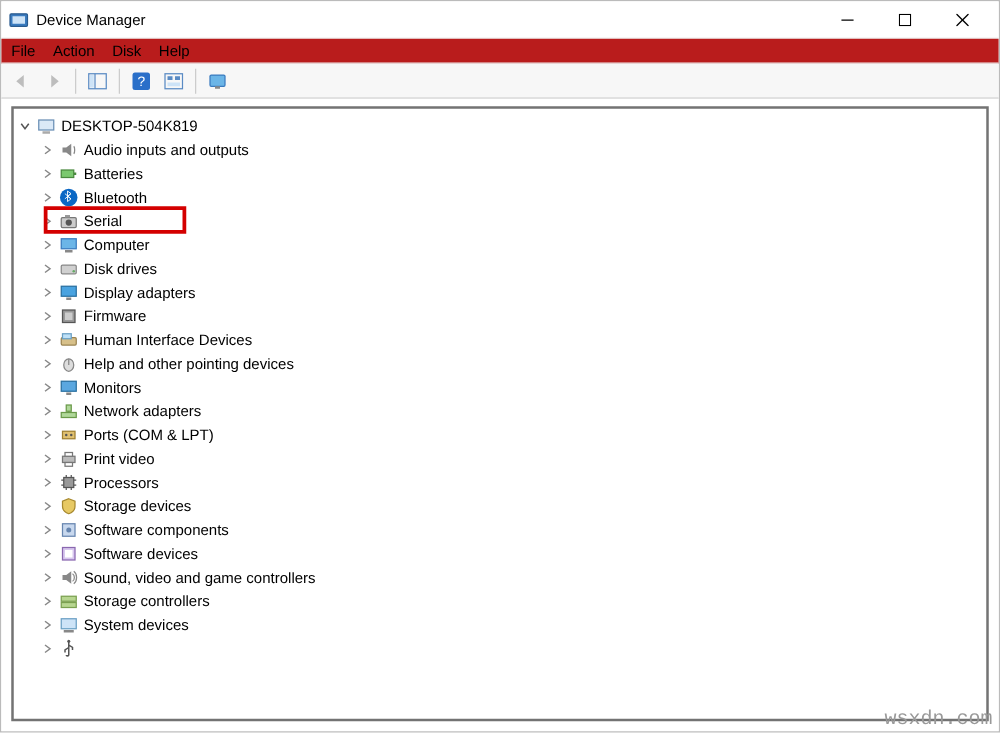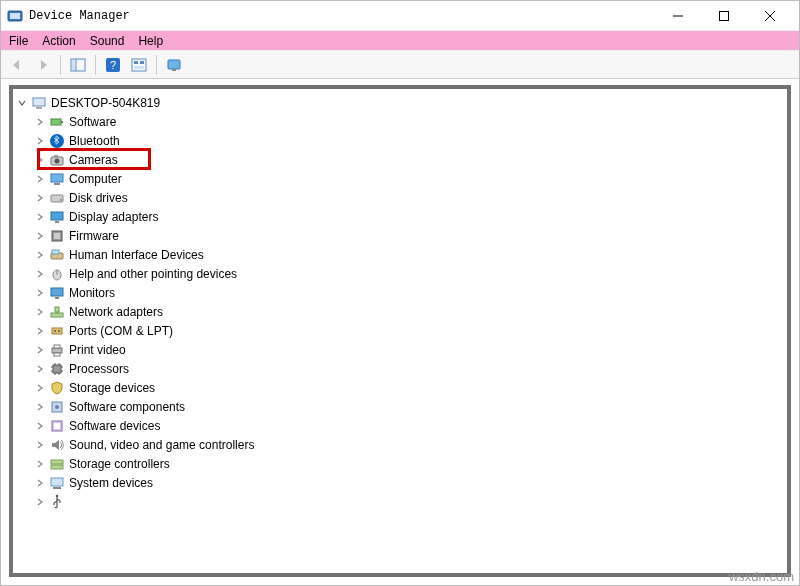--- a/index.html
+++ b/index.html
@@ -18,36 +18,36 @@
     display: flex;
     align-items: center;
     padding: 0 6px;
     background: #fff;
     border-bottom: 1px solid #eee;
   }
   .titlebar .app-icon {
     width: 16px; height: 16px; margin-right: 6px;
     display:flex;align-items:center;justify-content:center;
   }
-  .titlebar .title { flex: 0 0 auto; color: #000; font-family: Liberation Mono, monospace; }
+  .titlebar .title { flex: 0 0 auto; color: #000; }
   .titlebar .spacer { flex: 1; }
   .win-controls { display: flex; }
   .win-btn {
     width: 46px; height: 30px;
     display: flex; align-items: center; justify-content: center;
     color: #333;
   }
   .win-btn svg { width: 10px; height: 10px; }
   .menubar {
     height: 20px;
     display: flex;
     align-items: center;
     padding: 0 8px;
     gap: 14px;
-    background: #f9a8d4;
+    background: #b91c1c;
     border-bottom: 1px solid #eee;
   }
   .menubar span { color: #000; }
   .toolbar {
     height: 28px;
     display: flex;
     align-items: center;
     padding: 0 4px;
     gap: 2px;
     background: #f7f7f7;
@@ -60,21 +60,21 @@
   }
   .tool-btn.disabled { opacity: 0.45; }
   .tool-sep { width:1px; height:20px; background:#ccc; margin: 0 3px;}
   .content {
     padding: 6px 8px 8px 8px;
     height: calc(586px - 30px - 20px - 28px - 2px);
     overflow: auto;
     background:#fff;
   }
   .tree-panel {
-    border: 4px solid #737373;
+    border: 2px solid #737373;
     width: 100%;
     min-height: 100%;
     padding: 4px 2px;
   }
   .tree-row {
     display: flex;
     align-items: center;
     height: 19px;
     padding-left: 2px;
     position: relative;
@@ -98,22 +98,23 @@
     left: 22px;
     right: auto;
     width: 114px;
     height: 22px;
     top: -2px;
     pointer-events: none;
   }
   .watermark {
     position: absolute;
     bottom: 2px; right: 6px;
-    font-size: 13px;
+    font-size: 16px;
     color: #999;
+    font-family: Liberation Mono, monospace;
   }
 </style>
 </head>
 <body>
 
 <div class="titlebar">
   <span class="app-icon">
     <svg viewBox="0 0 16 16">
         <rect x="1" y="3" width="14" height="10" rx="1" fill="#3a7bbf" stroke="#2a5b8f"></rect>
         <rect x="3" y="5" width="10" height="6" fill="#cde3f7"></rect>
@@ -137,21 +138,21 @@
           <line x1="0" y1="0" x2="10" y2="10" stroke="#000" stroke-width="1"></line>
           <line x1="10" y1="0" x2="0" y2="10" stroke="#000" stroke-width="1"></line>
         </svg>
     </div>
   </div>
 </div>
 
 <div class="menubar">
   <span>File</span>
   <span>Action</span>
-  <span>Sound</span>
+  <span>Disk</span>
   <span>Help</span>
 </div>
 
 <div class="toolbar">
   <div class="tool-btn disabled">
     <svg viewBox="0 0 16 16" width="16" height="16">
         <path d="M10 3 L4 8 L10 13 Z" fill="#777"></path>
       </svg>
   </div>
   <div class="tool-btn disabled">
@@ -211,25 +212,39 @@
 
     <div id="tree-children">
         <div class="tree-row child">
           <span class="expander">
             <svg viewBox="0 0 8 8">
               <path d="M2 1 L6 4 L2 7" fill="none" stroke="#888" stroke-width="1.2"></path>
             </svg>
           </span>
           <span class="node-icon">
             <svg viewBox="0 0 16 16" width="16" height="16">
+              <path d="M3 6h3l4-3v10l-4-3H3z" fill="#888"></path>
+              <path d="M12 5c1 1 1 5 0 6" fill="none" stroke="#888"></path>
+            </svg>
+          </span>
+          <span class="node-label">Audio inputs and outputs</span>
+        </div>
+        <div class="tree-row child">
+          <span class="expander">
+            <svg viewBox="0 0 8 8">
+              <path d="M2 1 L6 4 L2 7" fill="none" stroke="#888" stroke-width="1.2"></path>
+            </svg>
+          </span>
+          <span class="node-icon">
+            <svg viewBox="0 0 16 16" width="16" height="16">
               <rect x="2" y="5" width="10" height="6" fill="#7bc96f" stroke="#4a8a3f"></rect>
               <rect x="12" y="7" width="2" height="2" fill="#4a8a3f"></rect>
             </svg>
           </span>
-          <span class="node-label">Software</span>
+          <span class="node-label">Batteries</span>
         </div>
         <div class="tree-row child">
           <span class="expander">
             <svg viewBox="0 0 8 8">
               <path d="M2 1 L6 4 L2 7" fill="none" stroke="#888" stroke-width="1.2"></path>
             </svg>
           </span>
           <span class="node-icon">
             <svg viewBox="0 0 16 16" width="16" height="16">
               <circle cx="8" cy="8" r="7" fill="#0a67c4"></circle>
@@ -244,21 +259,21 @@
               <path d="M2 1 L6 4 L2 7" fill="none" stroke="#888" stroke-width="1.2"></path>
             </svg>
           </span>
           <span class="node-icon">
             <svg viewBox="0 0 16 16" width="16" height="16">
               <rect x="2" y="5" width="12" height="8" rx="1" fill="#ccc" stroke="#777"></rect>
               <circle cx="8" cy="9" r="2.5" fill="#555"></circle>
               <rect x="5" y="3" width="4" height="2" fill="#999"></rect>
             </svg>
           </span>
-          <span class="node-label">Cameras</span>
+          <span class="node-label">Serial</span>
           <div class="highlight-box"></div>
         </div>
         <div class="tree-row child">
           <span class="expander">
             <svg viewBox="0 0 8 8">
               <path d="M2 1 L6 4 L2 7" fill="none" stroke="#888" stroke-width="1.2"></path>
             </svg>
           </span>
           <span class="node-icon">
             <svg viewBox="0 0 16 16" width="16" height="16">

